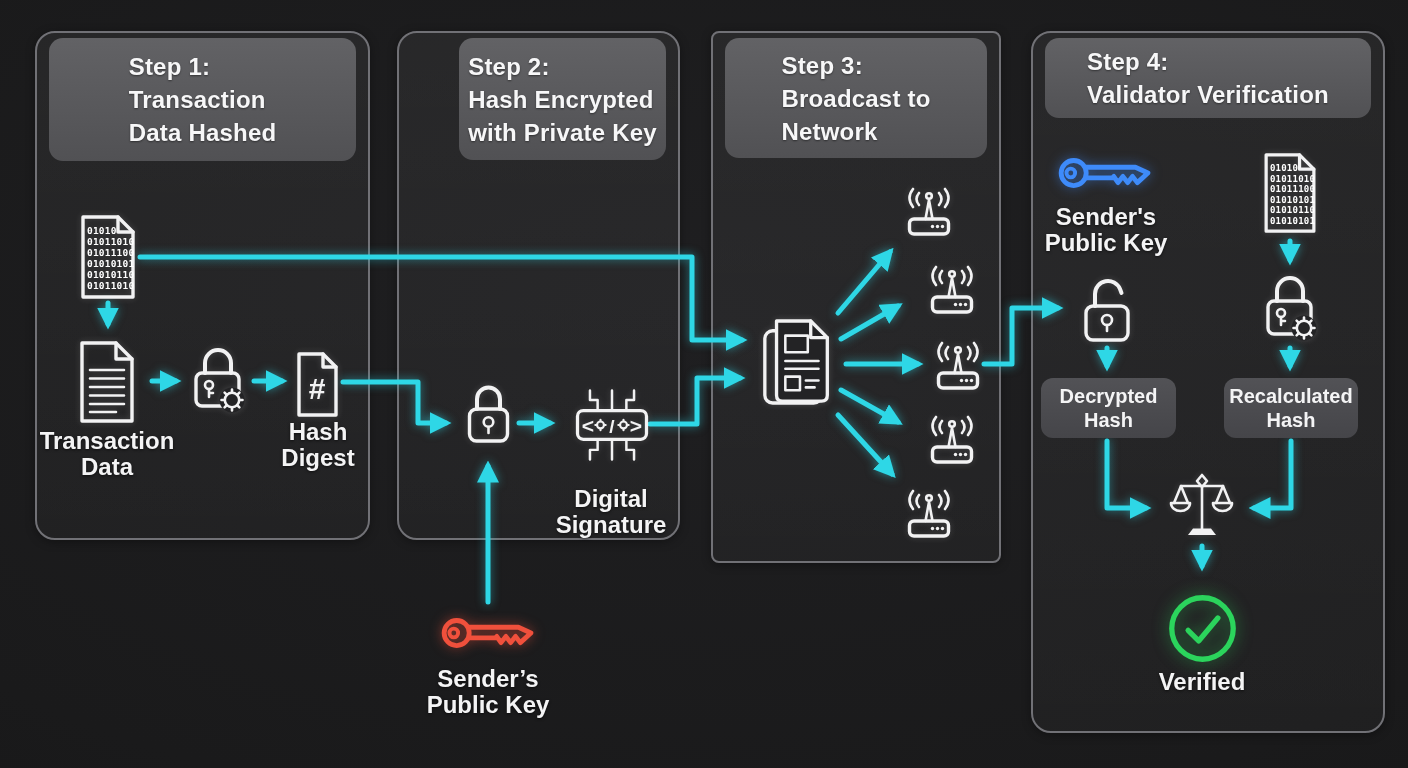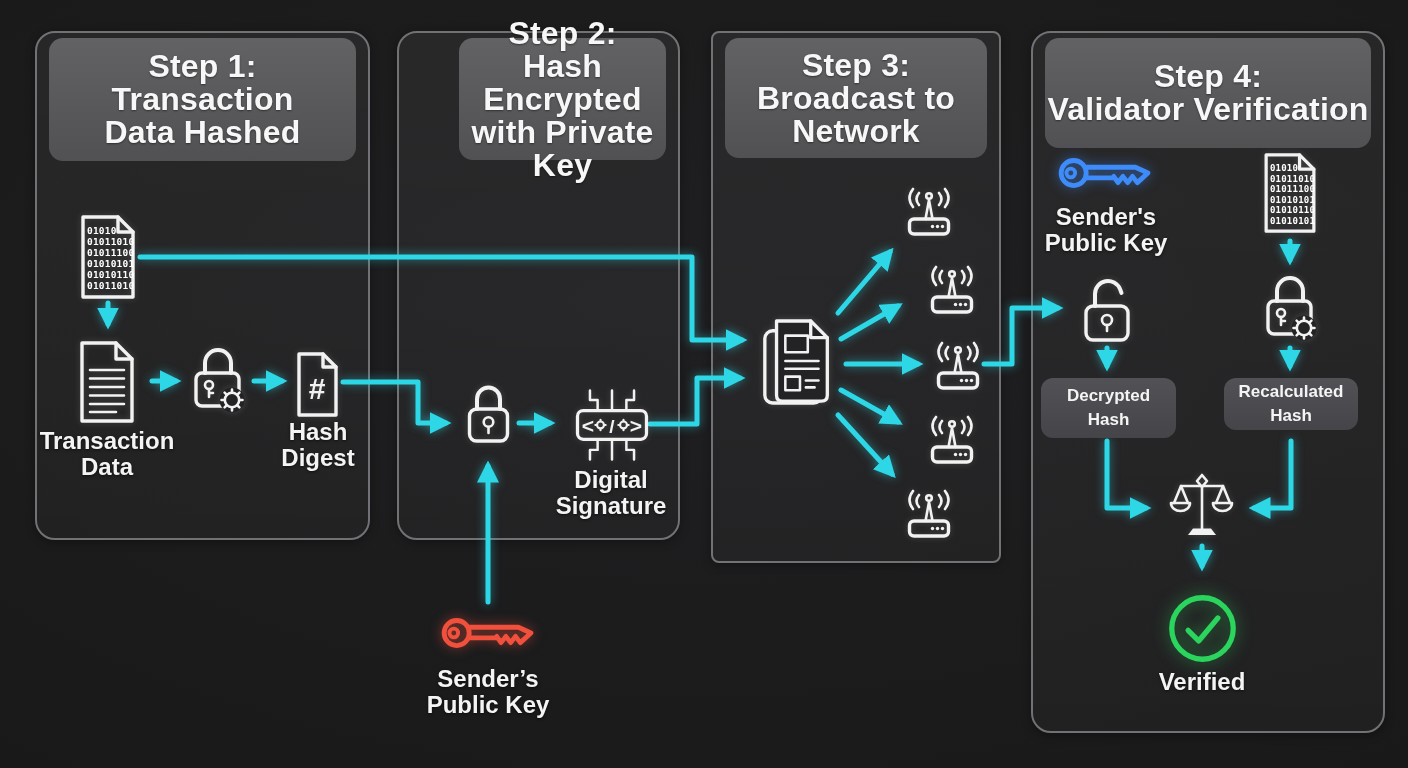--- a/index.html
+++ b/index.html
@@ -17,33 +17,33 @@
     border:2px solid #717176;
     border-radius:20px;
     background:linear-gradient(180deg, rgba(255,255,255,0.055), rgba(255,255,255,0.028));
     box-shadow:0 2px 10px rgba(0,0,0,.35);
     z-index:1;
   }
   .hdr{
     position:absolute;left:12px;right:12px;top:5px;
     background:linear-gradient(180deg,#626265,#515154);
     border-radius:14px;
-    color:#f7f7f8;font-size:32px;font-weight:700;line-height:33px;
-    text-align:center;display:flex;align-items:center;justify-content:center;
+    color:#f7f7f8;font-size:24px;font-weight:700;line-height:33px;
+    display:flex;align-items:center;justify-content:center;
     white-space:pre-line;letter-spacing:.2px;
     text-shadow:0 1px 2px rgba(0,0,0,.45);
   }
   .lbl{
     position:absolute;color:#f4f4f5;font-size:24px;font-weight:700;line-height:26px;
     text-align:center;white-space:pre-line;z-index:12;
     text-shadow:0 1px 3px rgba(0,0,0,.6);
   }
   .chip{
     position:absolute;background:linear-gradient(180deg,#525256,#454549);
-    border-radius:12px;color:#f4f4f5;font-size:17px;font-weight:700;line-height:24px;
+    border-radius:12px;color:#f4f4f5;font-size:20px;font-weight:700;line-height:24px;
     display:flex;align-items:center;justify-content:center;text-align:center;
     white-space:pre-line;z-index:12;
   }
   .icon{position:absolute;z-index:10;filter:drop-shadow(0 0 3px rgba(255,255,255,.16));}
   .icon svg{display:block;}
   .sw{stroke:#f2f2f3;stroke-width:3.4;fill:none;stroke-linecap:round;stroke-linejoin:round;}
   .sw-thin{stroke:#f2f2f3;stroke-width:2.6;fill:none;stroke-linecap:round;stroke-linejoin:round;}
   .fillw{fill:#f2f2f3;stroke:none;}
   .bintxt{fill:#ffffff;font-family:"DejaVu Sans Mono",monospace;font-size:9.5px;font-weight:bold;letter-spacing:.2px;}
   .glyph{fill:#f2f2f3;font-family:"Liberation Sans",sans-serif;font-weight:700;}
@@ -71,21 +71,21 @@
     <div class="hdr" style="height:122px;margin-left:48px;">Step 2:
 Hash Encrypted
 with Private Key</div>
   </div>
   <div class="panel" style="left:711px;top:31px;width:286px;height:528px;border-radius:8px;">
     <div class="hdr" style="height:120px;">Step 3:
 Broadcast to
 Network</div>
   </div>
   <div class="panel" style="left:1031px;top:31px;width:350px;height:698px;">
-    <div class="hdr" style="height:110px;">Step 4:
+    <div class="hdr" style="height:80px;">Step 4:
 Validator Verification</div>
   </div>
 
   <svg id="wires" width="1408" height="768" viewBox="0 0 1408 768">
     <defs>
       <marker id="arr" viewBox="0 0 10 10" refX="7.5" refY="5" markerWidth="4.4" markerHeight="4.4" orient="auto">
         <path d="M0,0 L10,5 L0,10 Z" fill="#2ed7e6"></path>
       </marker>
     </defs>
     <path class="wire" d="M140 257 H692 V340 H742" marker-end="url(#arr)"></path>
@@ -308,28 +308,28 @@
 
   <div class="icon green-glow" style="left:1166px;top:592px;">
     <svg width="73" height="73" viewBox="0 0 76 76">
       <circle class="gp" cx="38" cy="38" r="32"></circle>
       <path class="gp" d="M23 40 L34 51 L54 27"></path>
     </svg>
   </div>
 
   <div class="chip" style="left:1041px;top:378px;width:135px;height:60px;">Decrypted
 Hash</div>
-  <div class="chip" style="left:1224px;top:378px;width:134px;height:52px;">Recalculated
+  <div class="chip" style="left:1224px;top:378px;width:134px;height:60px;">Recalculated
 Hash</div>
 
   <div class="lbl" style="left:27px;top:428px;width:160px;">Transaction
 Data</div>
   <div class="lbl" style="left:258px;top:419px;width:120px;">Hash
 Digest</div>
-  <div class="lbl" style="left:536px;top:467px;width:150px;">Digital
+  <div class="lbl" style="left:536px;top:486px;width:150px;">Digital
 Signature</div>
   <div class="lbl" style="left:408px;top:666px;width:160px;">Sender’s
 Public Key</div>
   <div class="lbl" style="left:1026px;top:204px;width:160px;">Sender's
 Public Key</div>
   <div class="lbl" style="left:1132px;top:669px;width:140px;">Verified</div>
 
 </div>
 
 </body></html>

